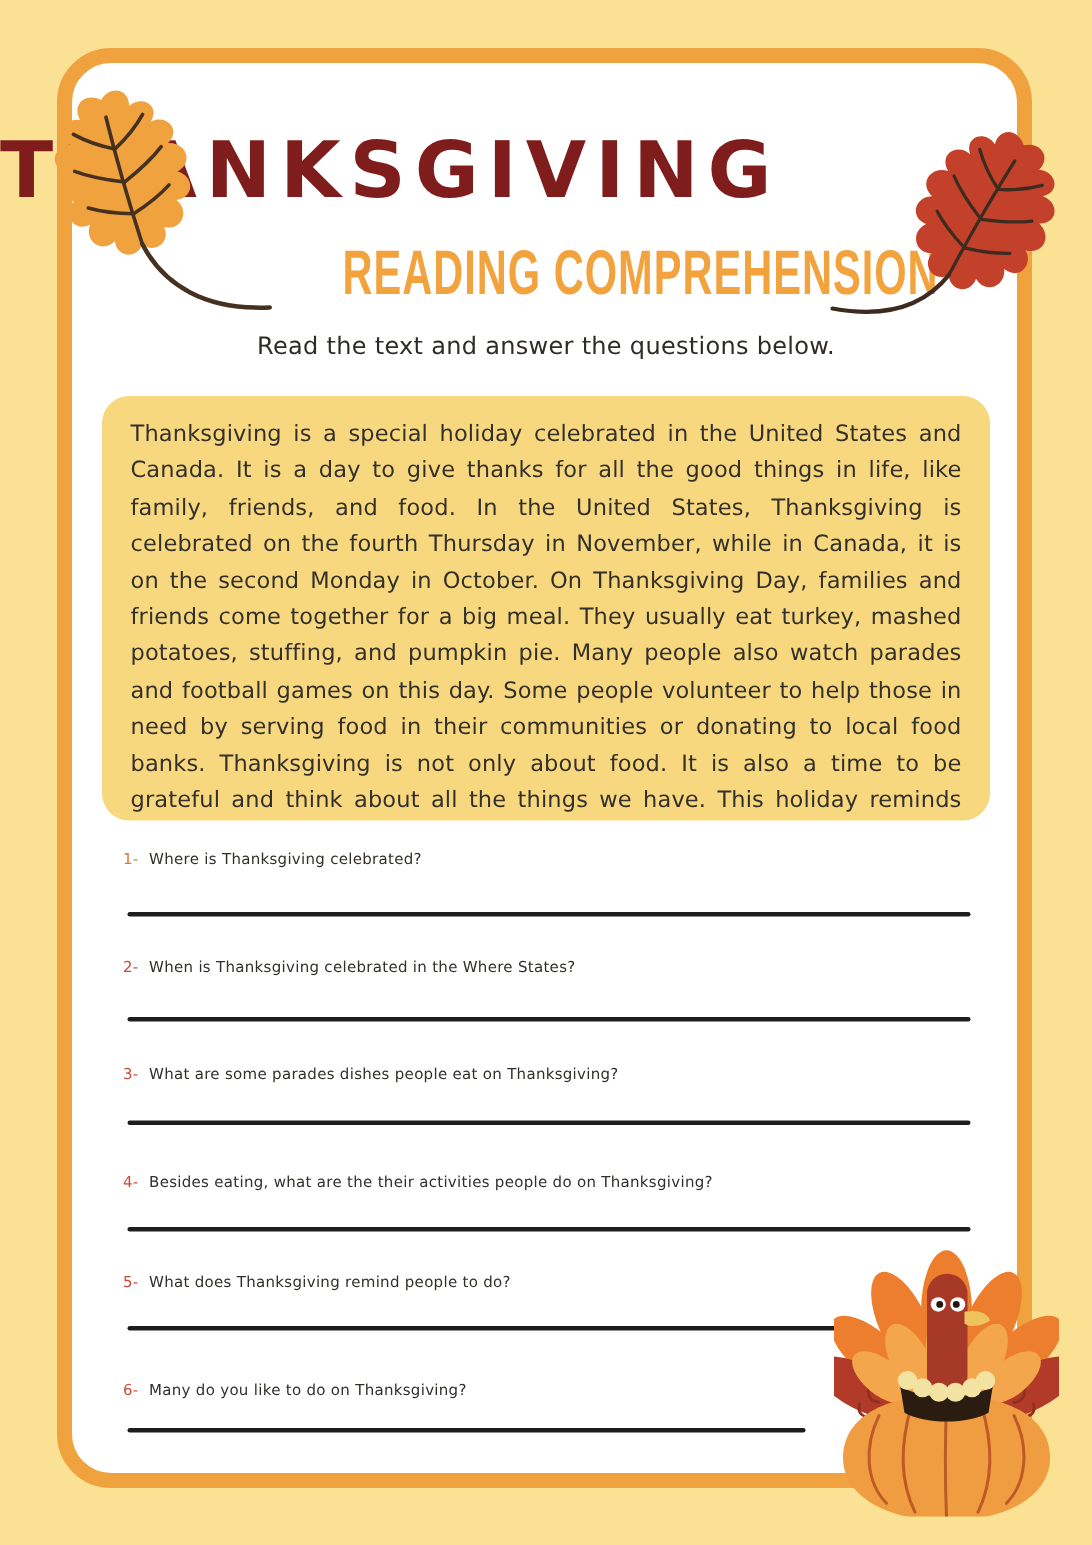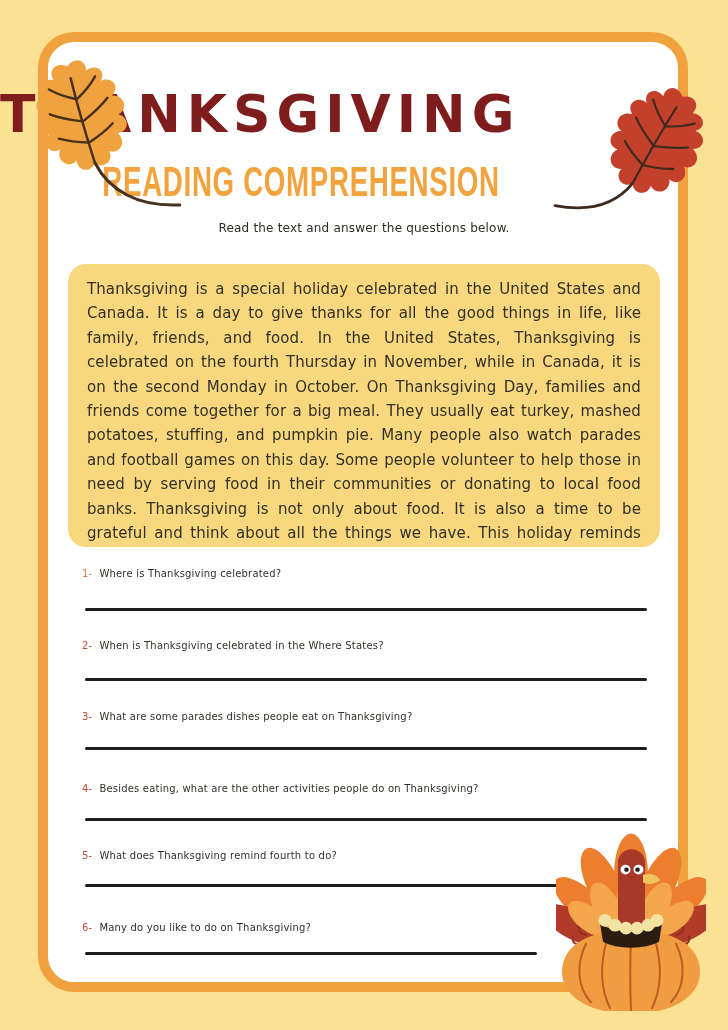--- a/index.html
+++ b/index.html
@@ -14,29 +14,29 @@
     border:10px solid #EFA23E;border-radius:36px;z-index:1;
   }
   .deco{position:absolute;z-index:5;pointer-events:none;}
   .leaf-orange{left:10px;top:50px;}
   .leaf-red{left:552px;top:82px;}
   .turkey{left:556px;top:816px;}
   .title{
     position:absolute;left:0;right:0;top:84px;z-index:2;
     font-weight:700;font-size:52px;letter-spacing:6px;color:#7f1d1d;
   }
-  .subtitle-wrap{position:absolute;left:0;right:0;top:158px;text-align:left;z-index:2;}
+  .subtitle-wrap{position:absolute;left:0;right:0;top:158px;text-align:right;z-index:2;}
   .subtitle{
     display:inline-block;white-space:nowrap;
     font-family:"Liberation Sans",sans-serif;font-weight:700;font-size:42px;
     letter-spacing:1px;color:#F2A33E;transform:scaleX(0.66);transform-origin:center;
   }
   .instruction{
     position:absolute;left:0;right:0;top:221px;text-align:center;z-index:2;
-    font-size:12px;color:#2F2B27;letter-spacing:0.2px;
+    font-size:16px;color:#2F2B27;letter-spacing:0.2px;
   }
   .passage{
     position:absolute;left:68px;top:264px;width:592px;height:283px;z-index:2;
     box-sizing:border-box;background:#F7D87E;border-radius:18px;
     padding:13px 19px;overflow:hidden;
     font-size:15px;line-height:24.4px;text-align:justify;
     color:#33302B;letter-spacing:0.1px;
   }
   .q{
     position:absolute;left:82px;z-index:2;
@@ -152,20 +152,20 @@
 
 <div class="q q1"><span class="num" style="color: rgb(224, 118, 60);">1-</span><span>Where is Thanksgiving celebrated?</span></div>
 <div class="answer-line l1"></div>
 
 <div class="q q2"><span class="num" style="color: rgb(199, 75, 58);">2-</span><span>When is Thanksgiving celebrated in the Where States?</span></div>
 <div class="answer-line l2"></div>
 
 <div class="q q3"><span class="num" style="color: rgb(199, 75, 58);">3-</span><span>What are some parades dishes people eat on Thanksgiving?</span></div>
 <div class="answer-line l3"></div>
 
-<div class="q q4"><span class="num" style="color: rgb(199, 75, 58);">4-</span><span>Besides eating, what are the other activities people do on Thanksgiving?</span></div>
+<div class="q q4"><span class="num" style="color: rgb(199, 75, 58);">4-</span><span>Besides eating, what are the their activities people do on Thanksgiving?</span></div>
 <div class="answer-line l4"></div>
 
-<div class="q q5"><span class="num" style="color: rgb(199, 75, 58);">5-</span><span>What does Thanksgiving remind fourth to do?</span></div>
+<div class="q q5"><span class="num" style="color: rgb(199, 75, 58);">5-</span><span>What does Thanksgiving remind people to do?</span></div>
 <div class="answer-line l5"></div>
 
 <div class="q q6"><span class="num" style="color: rgb(206, 80, 56);">6-</span><span>Many do you like to do on Thanksgiving?</span></div>
 <div class="answer-line l6"></div>
 
 </body></html>

